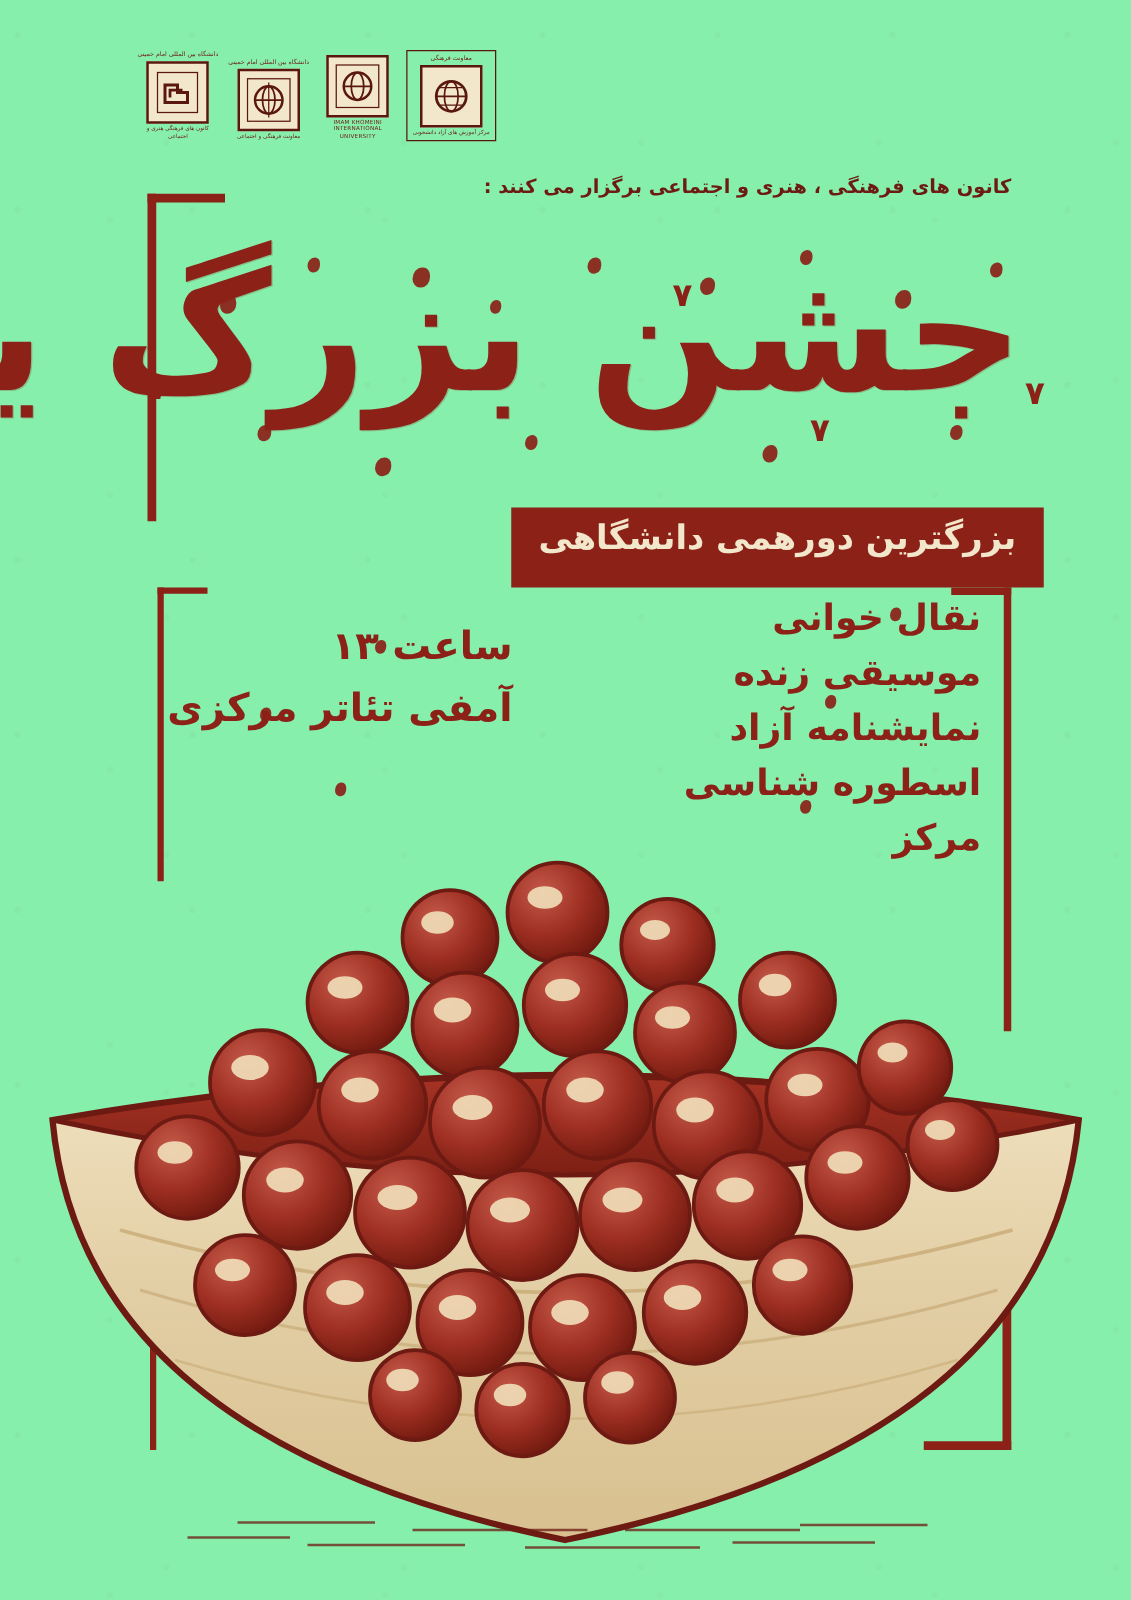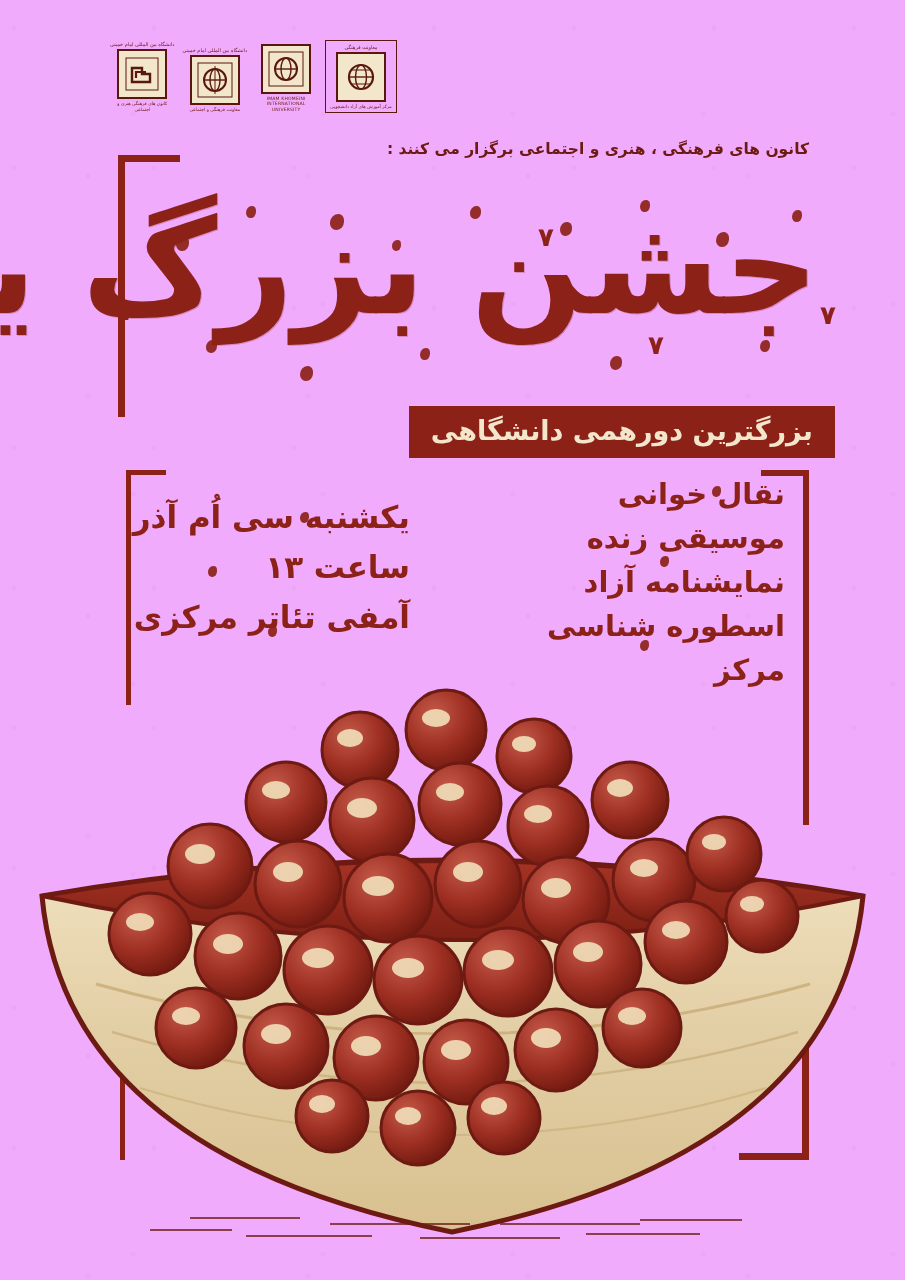--- a/index.html
+++ b/index.html
@@ -5,21 +5,21 @@
   html, body {
     margin: 0;
     padding: 0;
     background: #efe2c4;
   }
   .poster {
     position: relative;
     width: 905px;
     height: 1280px;
     margin: 0 auto;
-    background: #f0abfc;
+    background: #86efac;
     overflow: hidden;
     font-family: "DejaVu Sans", "Liberation Sans", sans-serif;
     color: #8c2118;
   }
 
   
   .grain {
     position: absolute;
     inset: 0;
     background-image:
@@ -128,21 +128,21 @@
 
   
   .subtitle {
     position: absolute;
     right: 70px;
     top: 406px;
     background: #8c2118;
     color: #f2e6cb;
     font-size: 27px;
     font-weight: bold;
-    padding: 9px 22px 12px;
+    padding: 9px 22px 24px;
     direction: rtl;
     white-space: nowrap;
   }
 
   
   .program {
     position: absolute;
     right: 120px;
     top: 472px;
     direction: rtl;
@@ -283,21 +283,20 @@
 
   <div class="program">
     <div class="program-item">نقال خوانی</div>
     <div class="program-item">موسیقی زنده</div>
     <div class="program-item">نمایشنامه آزاد</div>
     <div class="program-item">اسطوره شناسی</div>
     <div class="program-item">مرکز</div>
   </div>
 
   <div class="details">
-    <div class="detail-line">یکشنبه سی اُم آذر</div>
     <div class="detail-line">ساعت ۱۳</div>
     <div class="detail-line">آمفی تئاتر مرکزی</div>
   </div>
 
   <div class="dot" style="left:712px; top:486px; width:9px; height:11px;"></div>
   <div class="dot" style="left:660px; top:556px; width:9px; height:11px;"></div>
   <div class="dot" style="left:640px; top:640px; width:9px; height:11px;"></div>
   <div class="dot" style="left:300px; top:512px; width:9px; height:11px;"></div>
   <div class="dot" style="left:208px; top:566px; width:9px; height:11px;"></div>
   <div class="dot" style="left:268px; top:626px; width:9px; height:11px;"></div>

